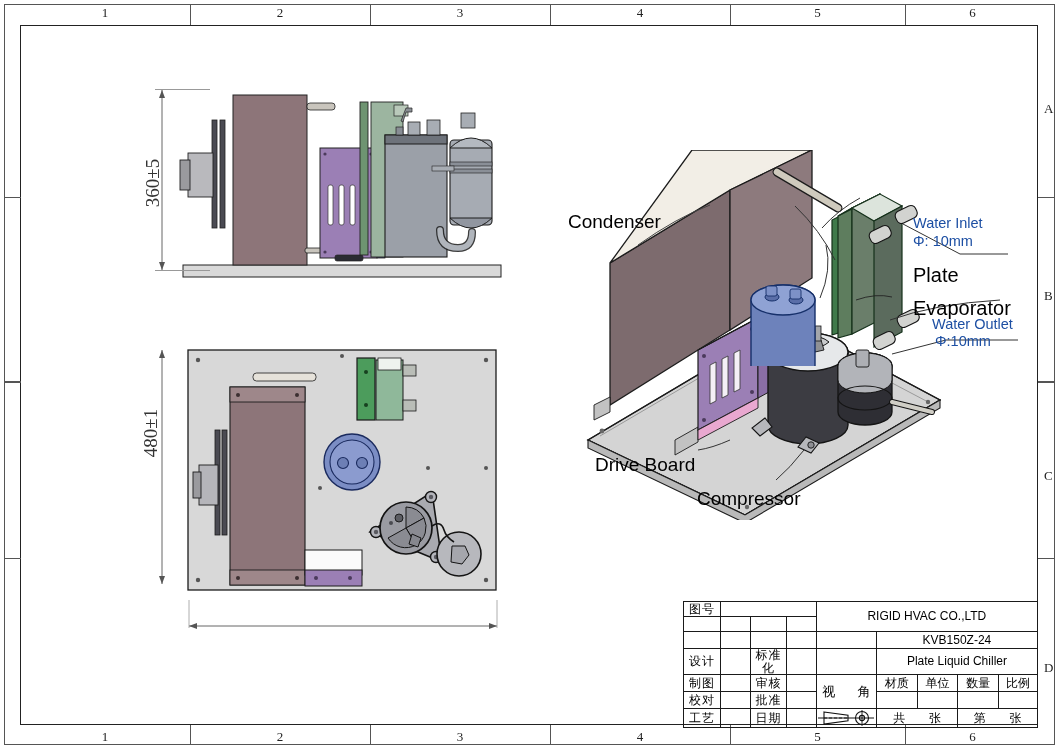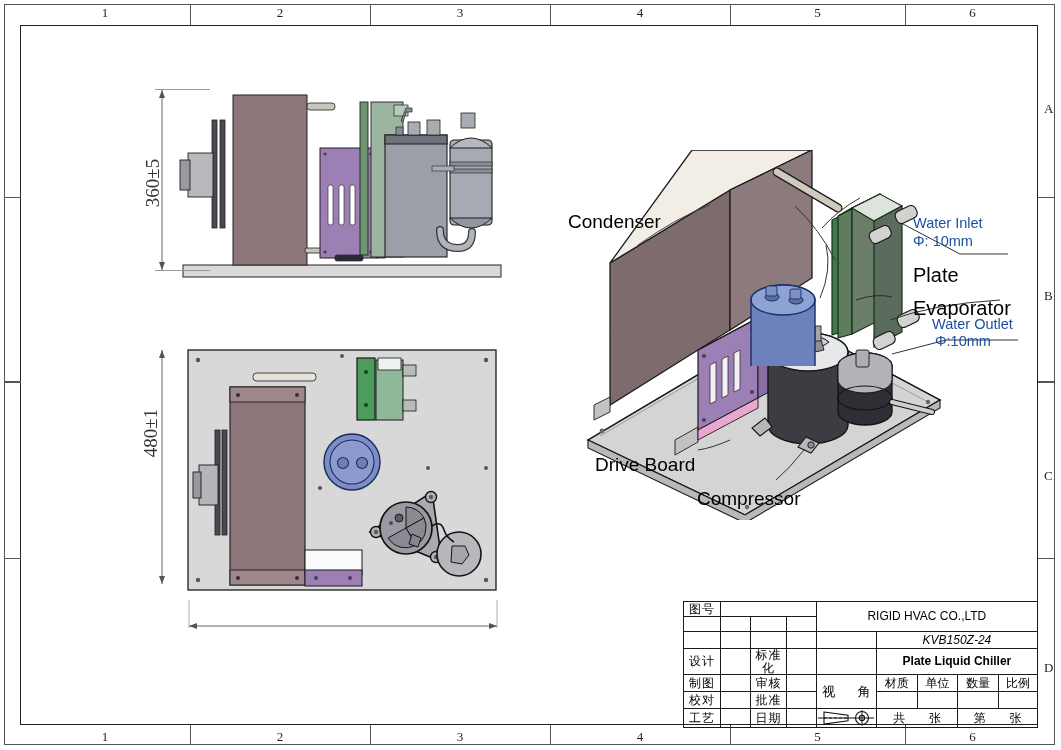--- a/index.html
+++ b/index.html
@@ -27,21 +27,21 @@
   
   #title-block{position:absolute;left:683px;top:601px;width:355px;height:124px;
                box-sizing:border-box;}
   #title-block table{border-collapse:collapse;width:100%;height:100%;table-layout:fixed;}
   #title-block td{border:1px solid #1a1a1a;text-align:center;vertical-align:middle;
                   font-size:12px;padding:0;line-height:1.05;}
   td.cn{font-family:"DejaVu Sans",sans-serif;font-size:13px;letter-spacing:1px;}
   td.en{font-family:"Liberation Sans",sans-serif;}
   td.company{font-size:14.5px;}
   td.model{font-size:15px;}
-  td.prodname{font-size:15px;font-weight:bold;}
+  td.prodname{font-size:15px;}
   td.hdr{font-family:"DejaVu Sans",sans-serif;font-size:13px;}
   td.blank{}
   
   .proj-sym{display:flex;align-items:center;justify-content:center;}
   
   .callout{position:absolute;font-family:"Liberation Sans",sans-serif;
            font-size:19px;color:#000;white-space:nowrap;line-height:1.12;}
   .callout.blue{color:#1d4fa3;font-size:14.5px;}
   .callout.big{font-size:20px;}
   .dim-text{position:absolute;font-family:"Liberation Serif",serif;font-size:19px;color:#333;}
@@ -360,21 +360,21 @@
         <td class="cn">图号</td>
         <td class="blank" colspan="3"></td>
         <td class="en company" colspan="5" rowspan="2">RIGID HVAC CO.,LTD</td>
       </tr>
       <tr style="height:15px;">
         <td class="blank"></td>
         <td class="blank"></td>
         <td class="blank"></td>
         <td class="blank"></td>
       </tr>
-      <tr style="height:17px;font-style:italic;">
+      <tr style="height:17px;">
         <td class="blank"></td>
         <td class="blank"></td>
         <td class="blank"></td>
         <td class="blank"></td>
         <td class="blank"></td>
         <td class="en model" colspan="4">KVB150Z-24</td>
       </tr>
       <tr style="height:17px;">
         <td class="cn">设计</td>
         <td class="blank"></td>

